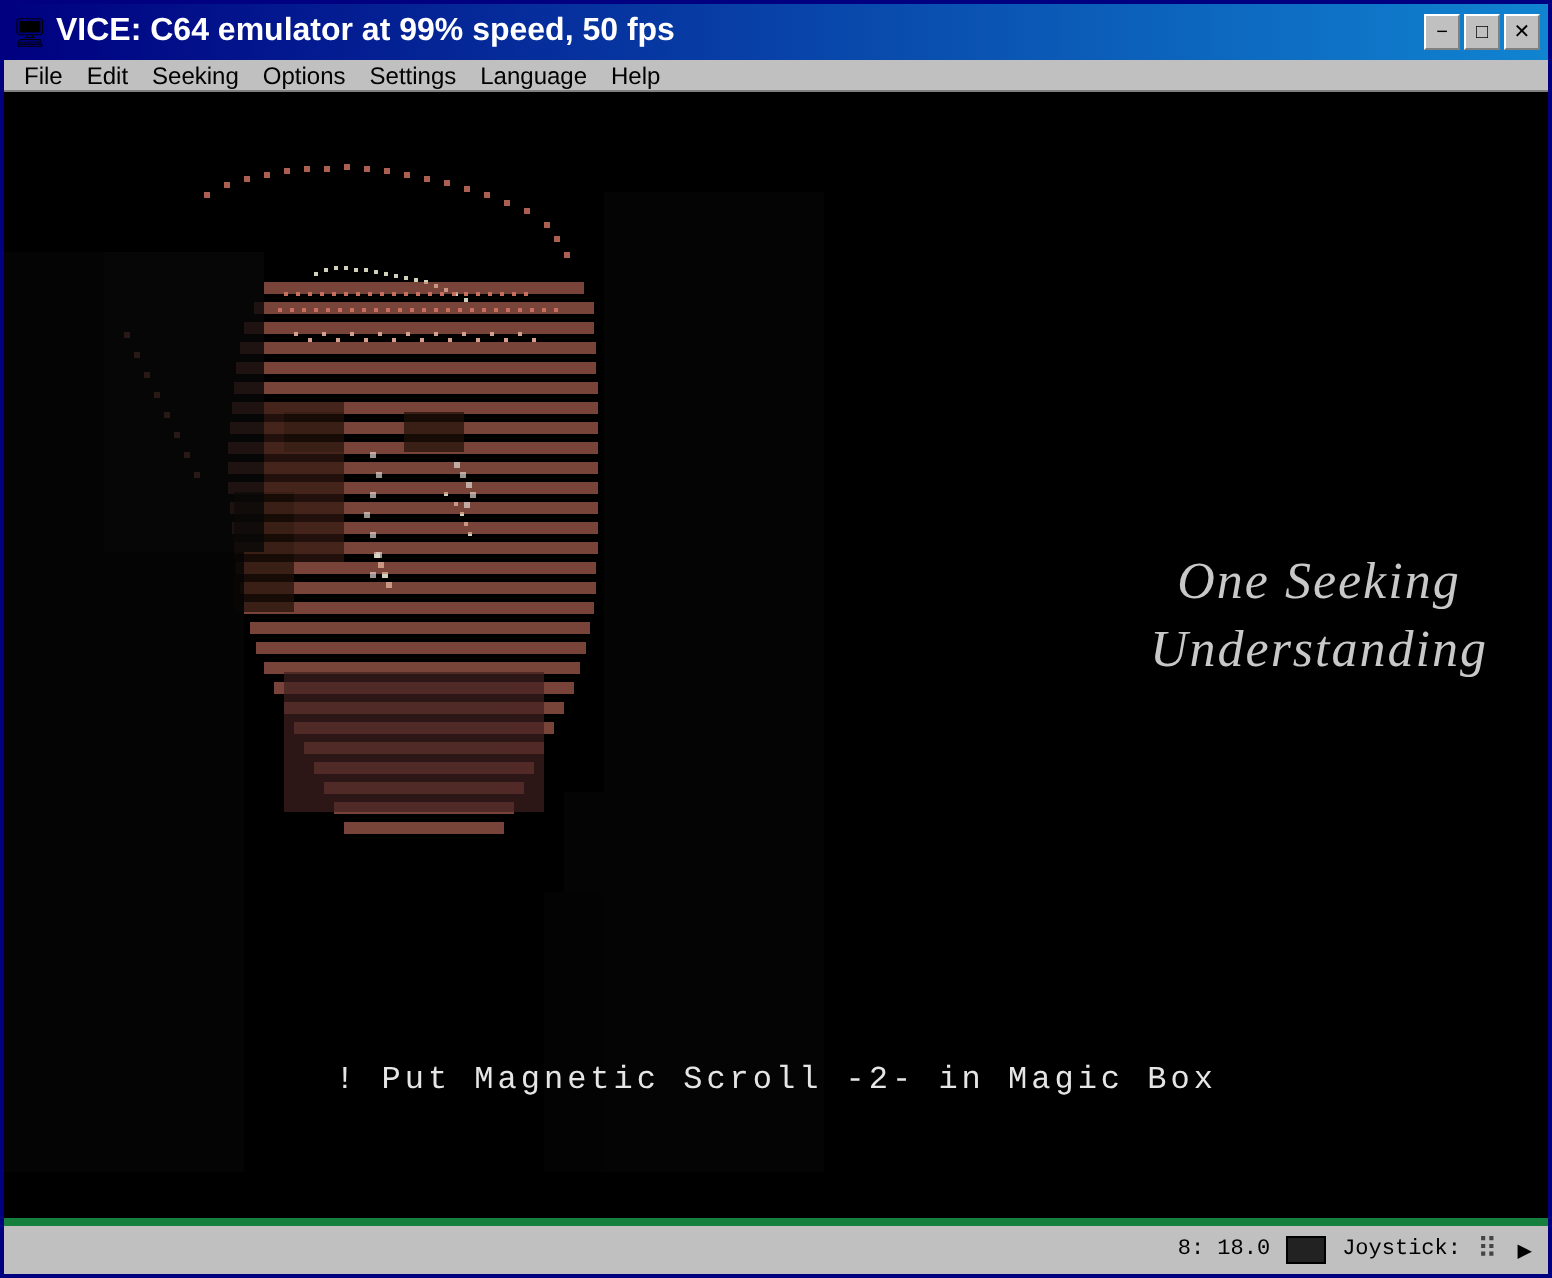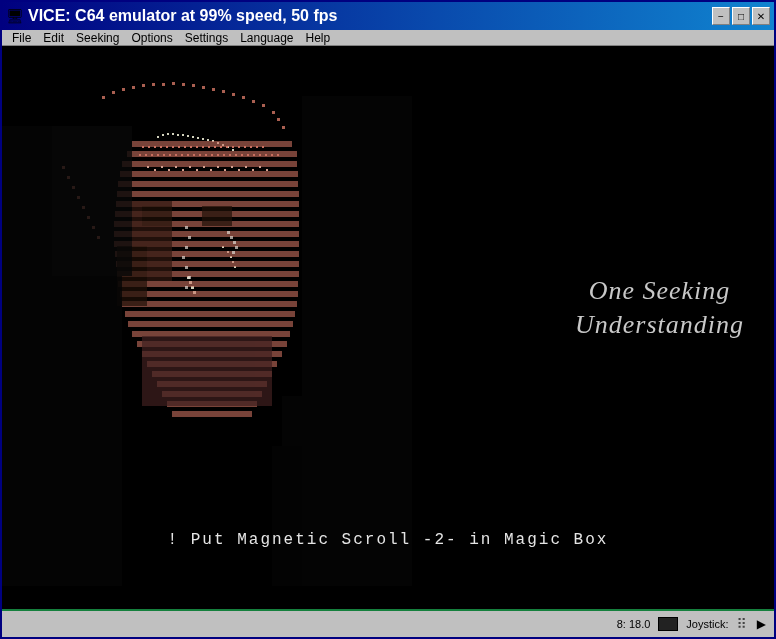--- a/index.html
+++ b/index.html
@@ -148,27 +148,28 @@
       font-family: 'Courier New', monospace;
       font-size: 16px;
       color: #e5e5e5;
       letter-spacing: 2px;
     }
 
     
     .status-bar {
       height: 28px;
       background: #c0c0c0;
-      border-top: 2px solid #15803d;
+      border-top: 4px solid #15803d;
       display: flex;
       align-items: center;
       justify-content: flex-end;
       padding: 0 8px;
       gap: 8px;
       flex-shrink: 0;
+      font-family: Liberation Mono, monospace;
     }
 
     .status-text {
       font-size: 11px;
       color: #000;
     }
 
     .joystick-label {
       font-size: 11px;
       color: #000;

